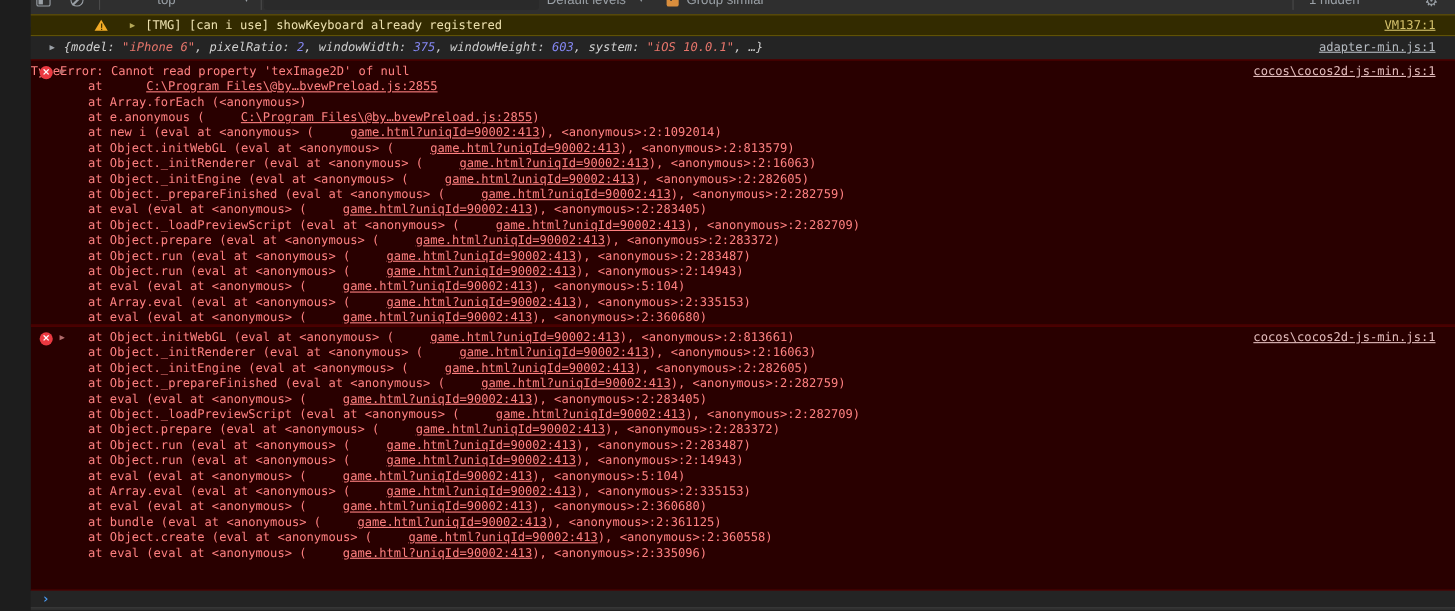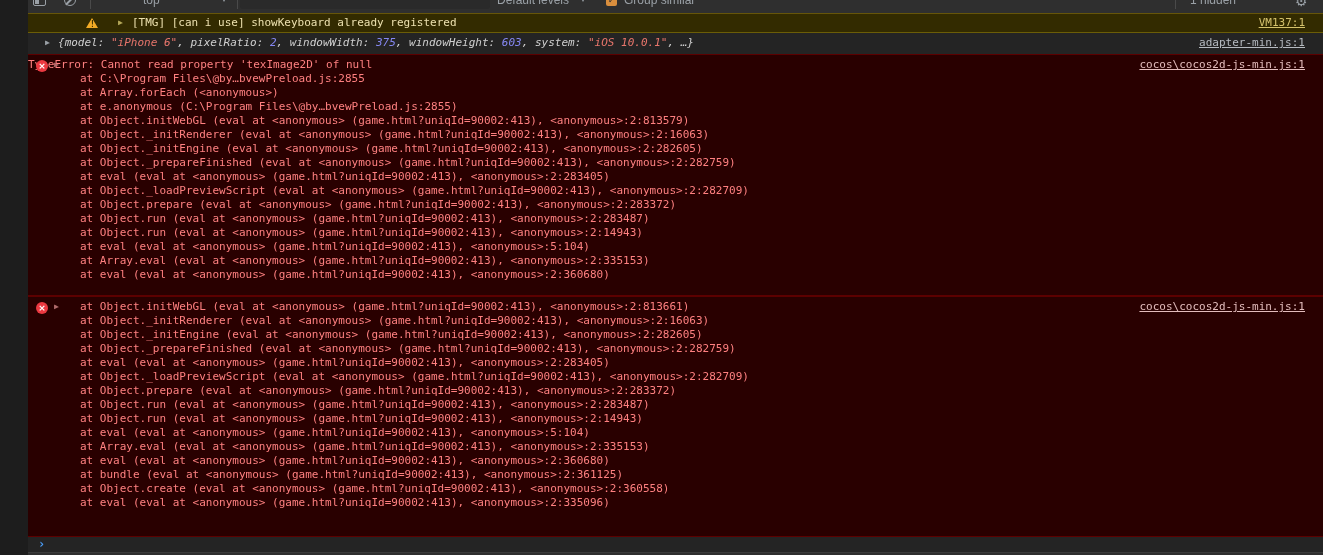--- a/index.html
+++ b/index.html
@@ -49,21 +49,21 @@
 
   .err { background:#290000; border-top:1px solid #5c0000; border-bottom:1px solid #5c0000;
          color:#ff8080; font:11px/14px "DejaVu Sans Mono",monospace; padding-top:3px; overflow:hidden; }
   .err1 { top:54px; height:242px; }
   .err2 { top:296px; height:241px; }
   .err-icon { position:absolute; left:8px; top:5px; width:12px; height:12px; border-radius:50%; background:#eb3941;
               color:#fff; font:bold 9px/12px "DejaVu Sans",sans-serif; text-align:center; }
   .err-tri { left:26px; top:3px; color:#b06a6a; line-height:14px; }
   .msg-line { white-space:nowrap; }
   .stack-line { padding-left:52px; white-space:nowrap; }
-  .lnk { cursor:pointer; }
+  .lnk { text-decoration:underline; cursor:pointer;margin-left:33px; }
   .err-src { top:3px; line-height:14px; color:#e3bcbc; }
 
   .prompt-row { top:537px; height:15px; background:#242424; }
   .prompt-chev { position:absolute; left:10px; top:1px; color:#4a9df8; font:bold 12px/13px "DejaVu Sans Mono",monospace; }
   .bottom-strip { position:absolute; left:0; right:0; top:552px; height:3px; background:#2e2e2e; border-top:1px solid #3a3a3a; }
 </style>
 </head>
 <body>
 
 <div class="panel">
@@ -104,20 +104,21 @@
 
   <div class="row err err1">
     <span class="err-icon">×</span>
     <span class="tri err-tri">▶</span>
     <div class="msg-line">TypeError: Cannot read property 'texImage2D' of null</div>
     <span class="src-link err-src">cocos\cocos2d-js-min.js:1</span>
     <div>
         <div class="stack-line"><span>at </span><span class="lnk">C:\Program Files\@by…bvewPreload.js:2855</span></div>
         <div class="stack-line"><span>at Array.forEach (&lt;anonymous&gt;)</span></div>
         <div class="stack-line"><span>at e.anonymous (</span><span class="lnk">C:\Program Files\@by…bvewPreload.js:2855</span><span>)</span></div>
+        <div class="stack-line"><span>at new i (eval at &lt;anonymous&gt; (</span><span class="lnk">game.html?uniqId=90002:413</span><span>), &lt;anonymous&gt;:2:1092014)</span></div>
         <div class="stack-line"><span>at Object.initWebGL (eval at &lt;anonymous&gt; (</span><span class="lnk">game.html?uniqId=90002:413</span><span>), &lt;anonymous&gt;:2:813579)</span></div>
         <div class="stack-line"><span>at Object._initRenderer (eval at &lt;anonymous&gt; (</span><span class="lnk">game.html?uniqId=90002:413</span><span>), &lt;anonymous&gt;:2:16063)</span></div>
         <div class="stack-line"><span>at Object._initEngine (eval at &lt;anonymous&gt; (</span><span class="lnk">game.html?uniqId=90002:413</span><span>), &lt;anonymous&gt;:2:282605)</span></div>
         <div class="stack-line"><span>at Object._prepareFinished (eval at &lt;anonymous&gt; (</span><span class="lnk">game.html?uniqId=90002:413</span><span>), &lt;anonymous&gt;:2:282759)</span></div>
         <div class="stack-line"><span>at eval (eval at &lt;anonymous&gt; (</span><span class="lnk">game.html?uniqId=90002:413</span><span>), &lt;anonymous&gt;:2:283405)</span></div>
         <div class="stack-line"><span>at Object._loadPreviewScript (eval at &lt;anonymous&gt; (</span><span class="lnk">game.html?uniqId=90002:413</span><span>), &lt;anonymous&gt;:2:282709)</span></div>
         <div class="stack-line"><span>at Object.prepare (eval at &lt;anonymous&gt; (</span><span class="lnk">game.html?uniqId=90002:413</span><span>), &lt;anonymous&gt;:2:283372)</span></div>
         <div class="stack-line"><span>at Object.run (eval at &lt;anonymous&gt; (</span><span class="lnk">game.html?uniqId=90002:413</span><span>), &lt;anonymous&gt;:2:283487)</span></div>
         <div class="stack-line"><span>at Object.run (eval at &lt;anonymous&gt; (</span><span class="lnk">game.html?uniqId=90002:413</span><span>), &lt;anonymous&gt;:2:14943)</span></div>
         <div class="stack-line"><span>at eval (eval at &lt;anonymous&gt; (</span><span class="lnk">game.html?uniqId=90002:413</span><span>), &lt;anonymous&gt;:5:104)</span></div>

